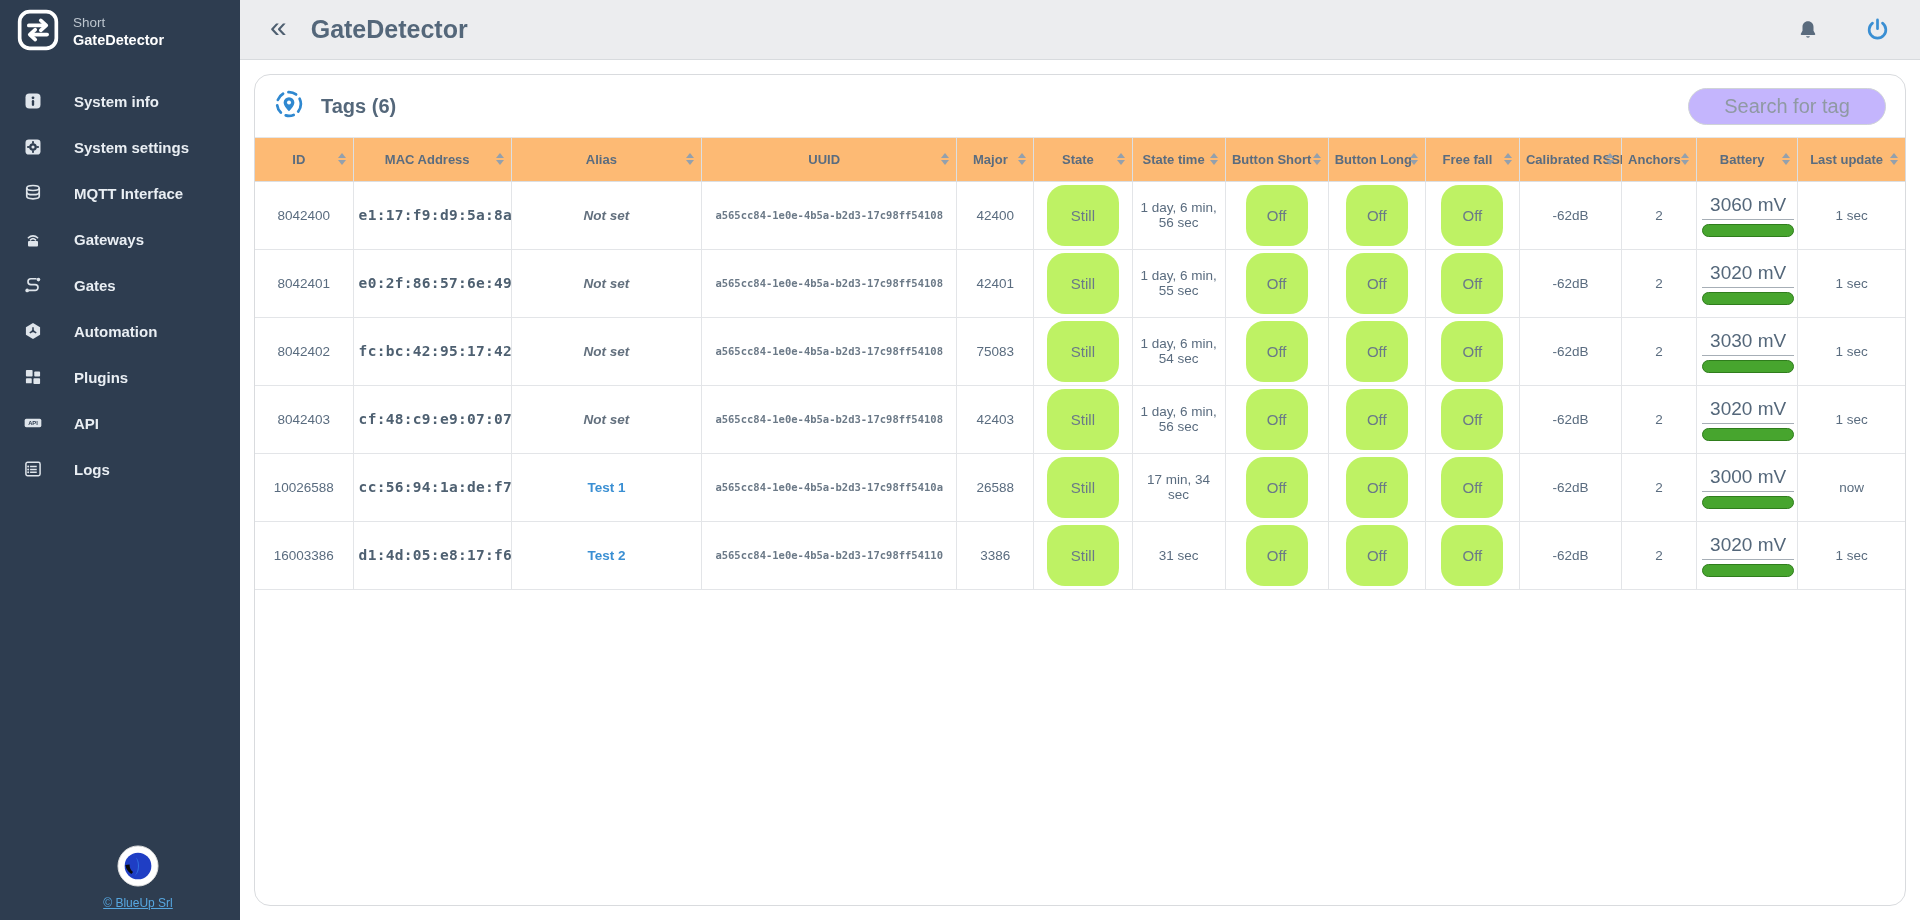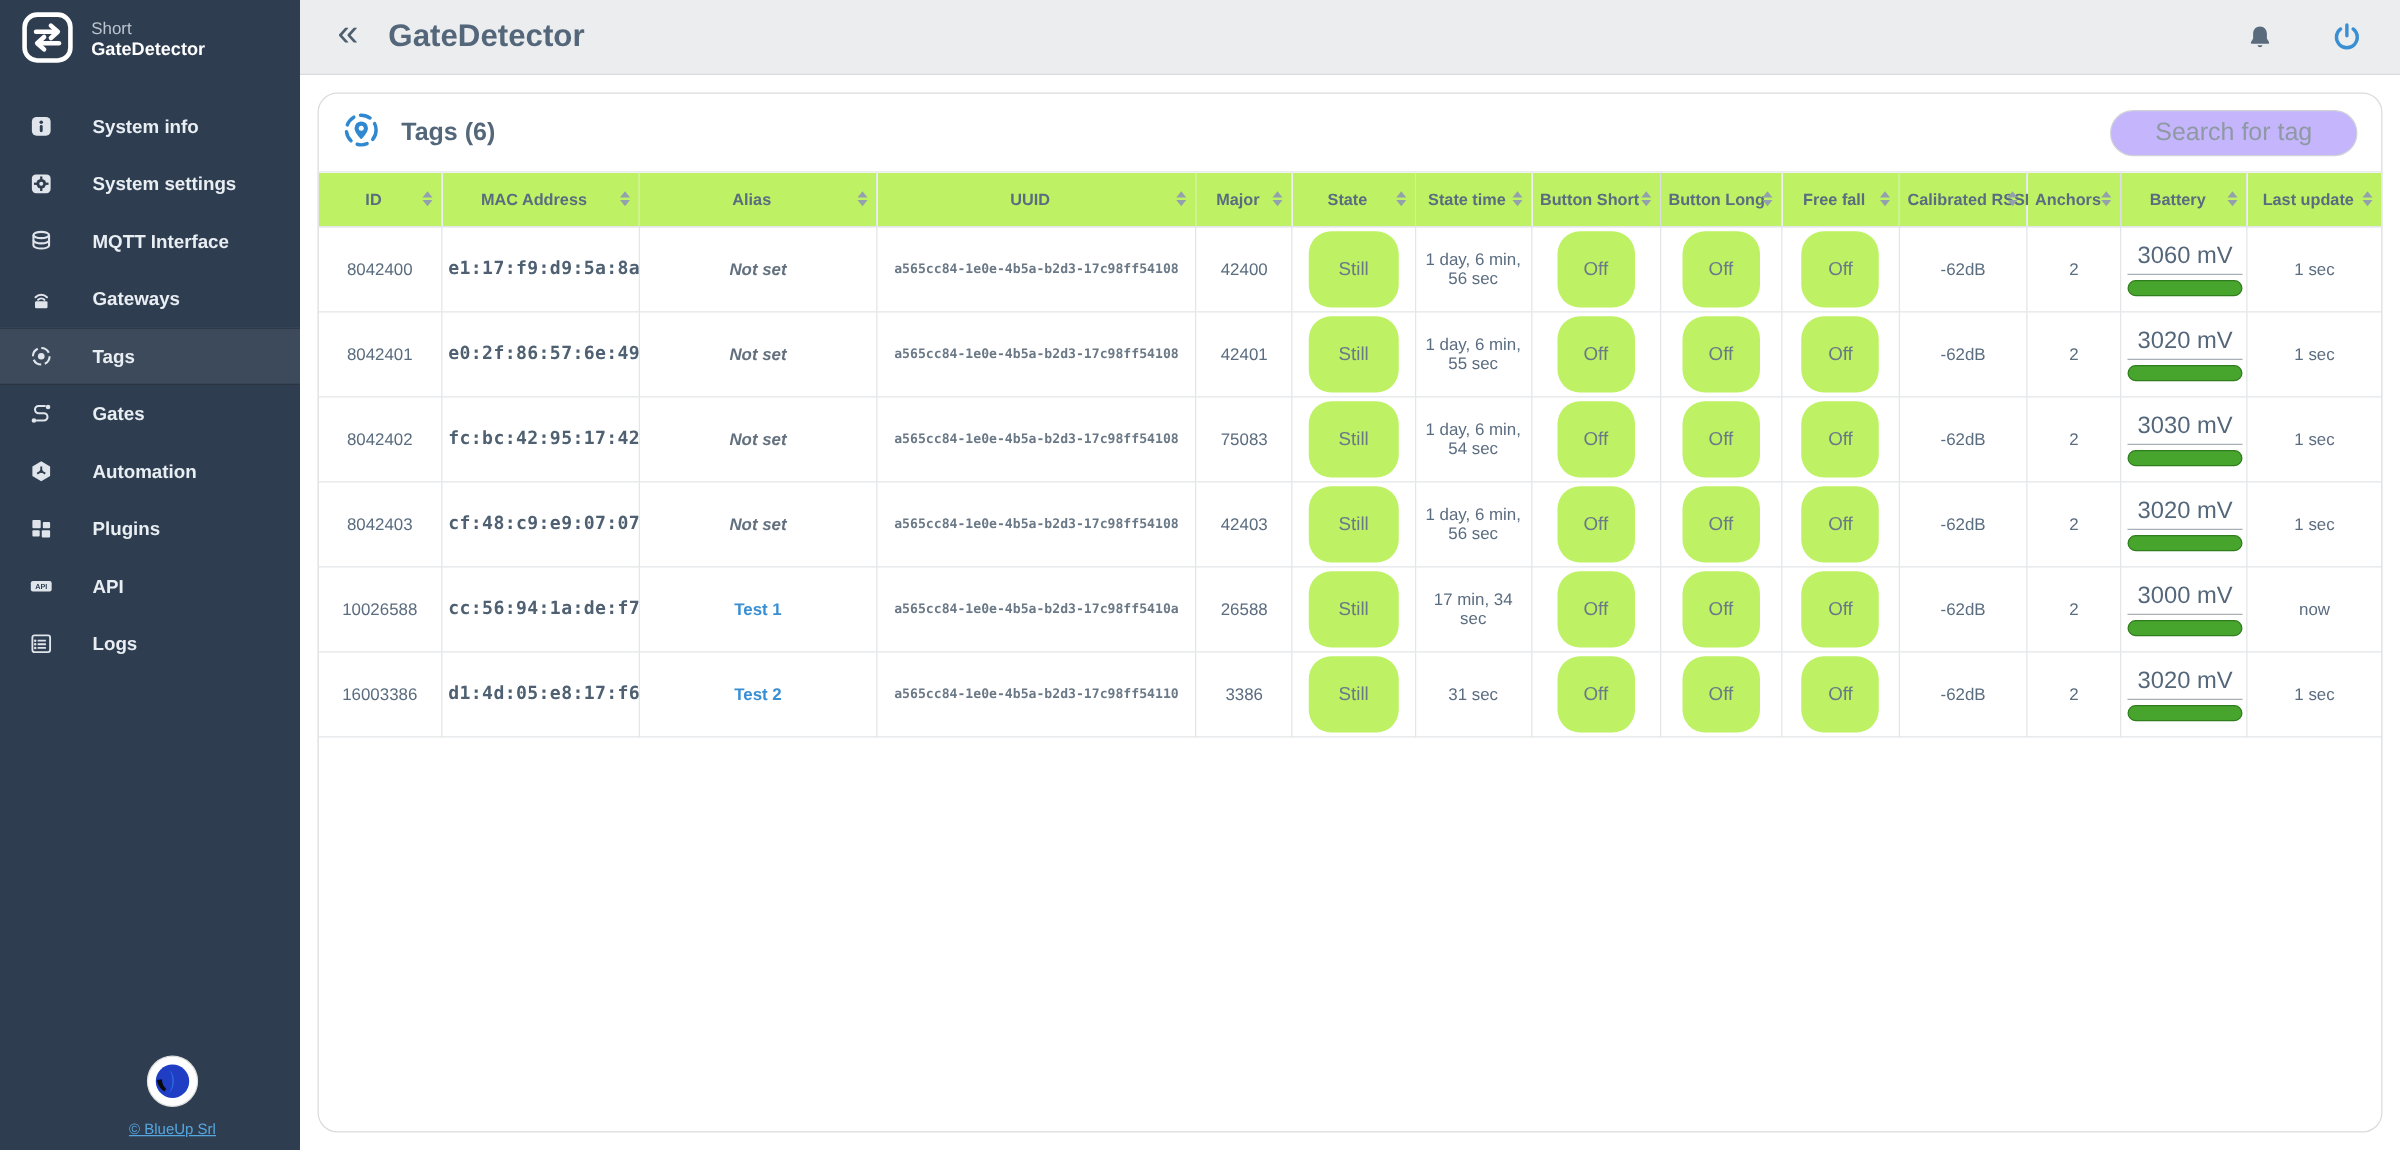--- a/index.html
+++ b/index.html
@@ -31,21 +31,21 @@
 
   .content { flex:1; padding:14px; min-height:0; }
   .panel { height:100%; background:#fff; border:1px solid #d9dbde; border-radius:16px; overflow:hidden; }
   .panel-header { display:flex; align-items:center; gap:17px; height:63px; padding:0 19px; border-bottom:1px solid #e4e6e9; }
   .panel-title { font-size:20px; font-weight:bold; color:#54677a; }
   .search { margin-left:auto; width:198px; height:37px; border:1px solid #cfd3d7; border-radius:19px; background:#c4b5fd; text-align:center; font-size:20px; color:#55616c; outline:none; font-family:"Liberation Sans", sans-serif; }
   .search::placeholder { color:#8f99a3; }
 
   
   table { width:100%; border-collapse:collapse; table-layout:fixed; }
-  thead th { position:relative; background:#bef264; height:43px; border:1px solid #dcdfe2; border-top:none;
+  thead th { position:relative; background:#fdba74; height:43px; border:1px solid #dcdfe2; border-top:none;
              color:#5a6c7f; font-size:13px; font-weight:bold; padding:0 16px 0 6px; white-space:nowrap; cursor:pointer; }
   thead th:first-child { border-left:none; } thead th:last-child { border-right:none; }
   .sort { position:absolute; right:7px; top:50%; transform:translateY(-50%); display:inline-flex; flex-direction:column; gap:2px; }
   .sort i { display:block; width:0; height:0; border-left:4.5px solid transparent; border-right:4.5px solid transparent; }
   .sort .up { border-bottom:5px solid #93a0ad; }
   .sort .down { border-top:5px solid #93a0ad; }
 
   tbody td { background:#fff; border:1px solid #e3e5e8; height:53px; text-align:center; vertical-align:middle;
              color:#5a6c7f; font-size:13.5px; padding:3px 5px; }
   tbody td:first-child { border-left:none; } tbody td:last-child { border-right:none; }
@@ -126,29 +126,20 @@
     <span class="icon">
             <svg viewBox="0 0 24 24">
               <path d="M6.5 10.5a7.8 7.8 0 0 1 11 0" fill="none" stroke="currentColor" stroke-width="2" stroke-linecap="round"></path>
               <path d="M9 13a4.3 4.3 0 0 1 6 0" fill="none" stroke="currentColor" stroke-width="2" stroke-linecap="round"></path>
               <rect x="6" y="14.5" width="12" height="6.5" rx="1.2" fill="currentColor"></rect>
             </svg>
           </span>
     <span class="label">Gateways</span>
   </div>
 
-  <div class="menu-item active">
-    <span class="icon">
-            <svg viewBox="0 0 24 24">
-              <circle cx="12" cy="12" r="8" fill="none" stroke="currentColor" stroke-width="2" stroke-dasharray="9 3.5"></circle>
-              <circle cx="12" cy="12" r="3.2" fill="currentColor"></circle>
-            </svg>
-          </span>
-    <span class="label">Tags</span>
-  </div>
 
   <div class="menu-item">
     <span class="icon">
             <svg viewBox="0 0 24 24" fill="none" stroke="currentColor" stroke-width="2" stroke-linecap="round">
               <circle cx="5" cy="18.5" r="2.2" fill="currentColor" stroke="none"></circle>
               <circle cx="18.5" cy="5.5" r="2.2" fill="currentColor" stroke="none"></circle>
               <path d="M7.5 18.5h7a3.5 3.5 0 0 0 0-7h-5a3.5 3.5 0 0 1 0-7h6"></path>
             </svg>
           </span>
     <span class="label">Gates</span>

